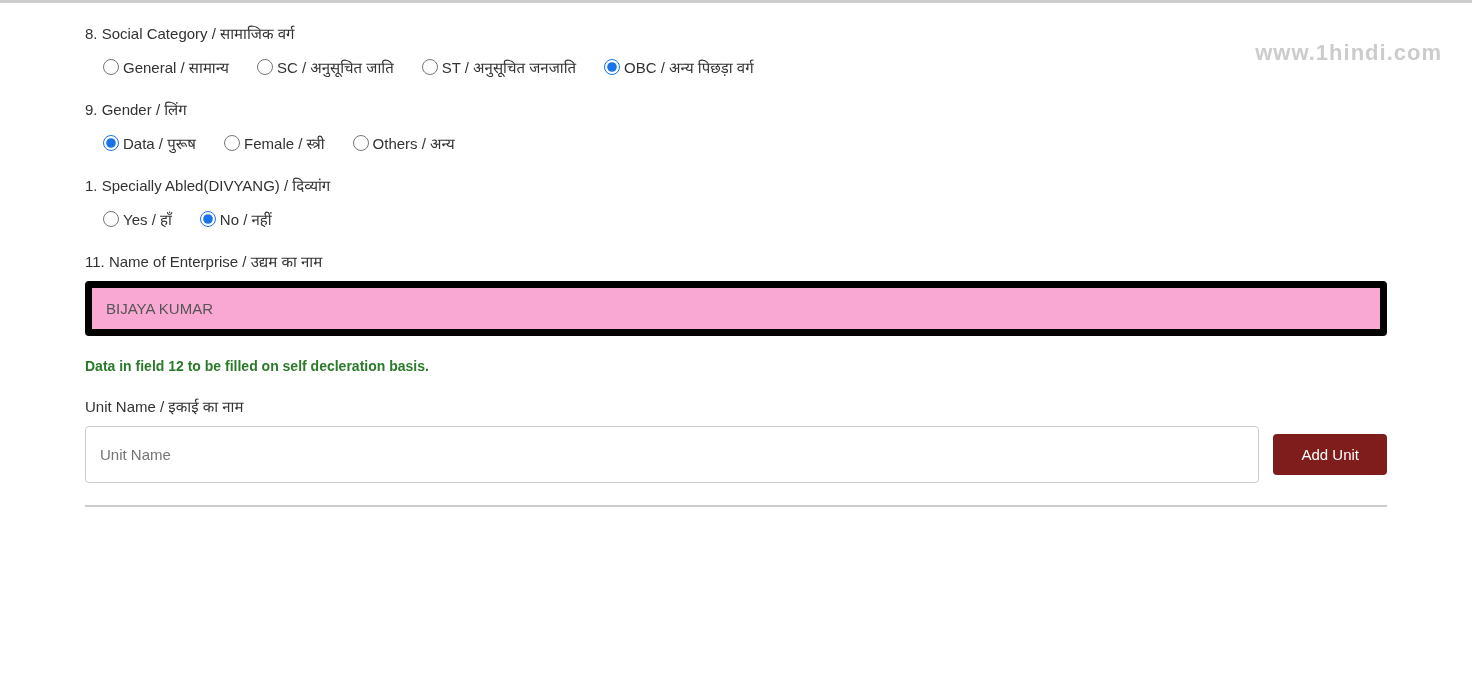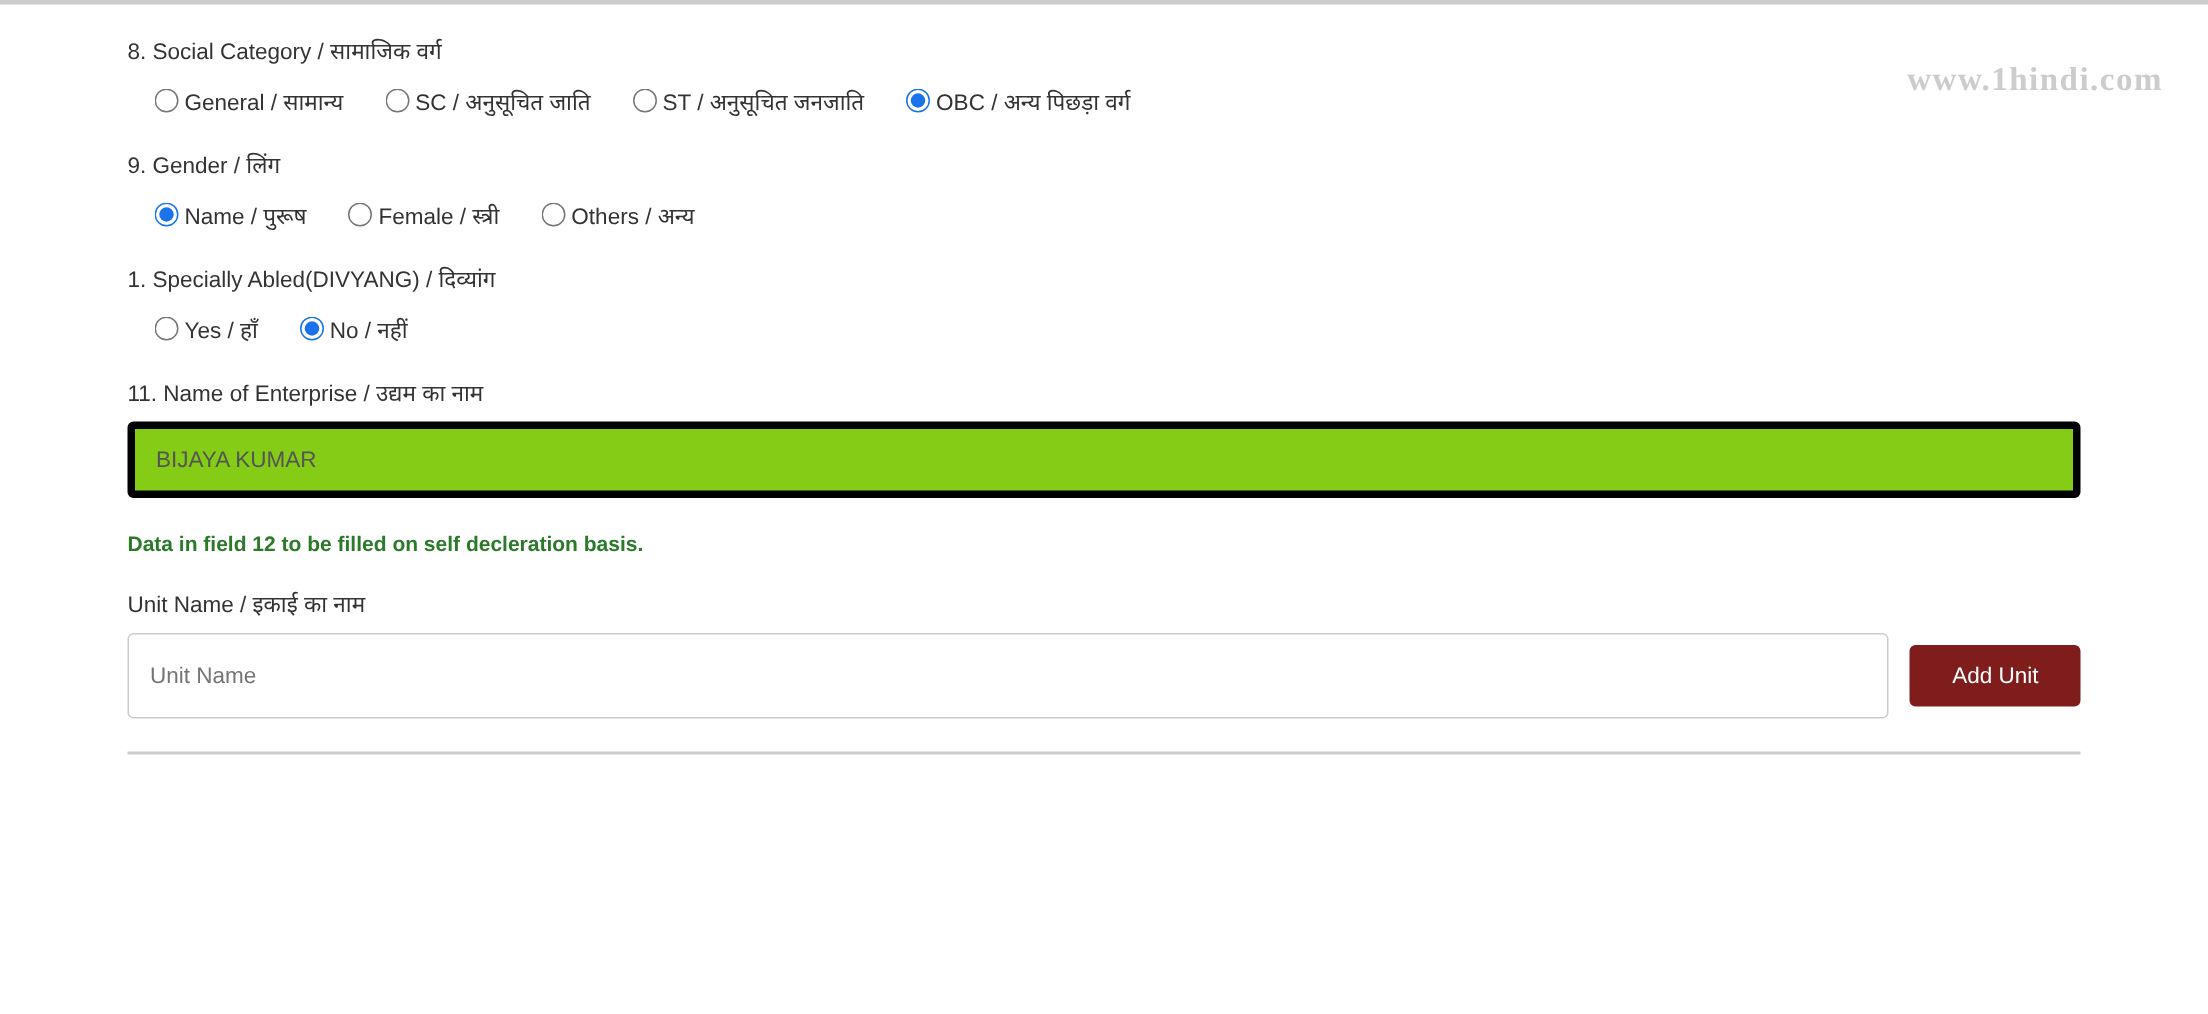--- a/index.html
+++ b/index.html
@@ -28,21 +28,20 @@
     }
     .watermark {
       position: absolute;
       top: 40px;
       right: 30px;
       color: #ccc;
       font-size: 22px;
       font-weight: bold;
       letter-spacing: 1px;
       pointer-events: none;
-      font-family: Liberation Serif, serif;
     }
     .content {
       padding: 20px 85px 20px 85px;
     }
     .section {
       margin-bottom: 22px;
     }
     .section-title {
       font-size: 15px;
       font-weight: normal;
@@ -83,24 +82,24 @@
     .field-label {
       font-size: 15px;
       font-weight: normal;
       margin-bottom: 10px;
       color: #333;
     }
     .text-input {
       width: 100%;
       padding: 12px 14px;
       font-size: 15px;
-      border: 5px solid #000000;
+      border: 7px solid #000000;
       border-radius: 4px;
       color: #555;
-      background: #84cc16;
+      background: #f9a8d4;
       outline: none;
     }
     .unit-row {
       display: flex;
       gap: 14px;
       align-items: center;
     }
     .unit-input {
       flex: 1;
       padding: 19px 14px;
@@ -158,21 +157,21 @@
           <label for="obc">OBC / अन्य पिछड़ा वर्ग</label>
         </div>
       </div>
     </div>
 
     <div class="section">
       <div class="section-title">9. Gender / लिंग</div>
       <div class="radio-group">
         <div class="radio-option">
           <input type="radio" name="gender" id="male" checked="" style="">
-          <label for="male">Name / पुरूष</label>
+          <label for="male">Data / पुरूष</label>
         </div>
         <div class="radio-option">
           <input type="radio" name="gender" id="female" style="">
           <label for="female">Female / स्त्री</label>
         </div>
         <div class="radio-option">
           <input type="radio" name="gender" id="others" style="">
           <label for="others">Others / अन्य</label>
         </div>
       </div>

